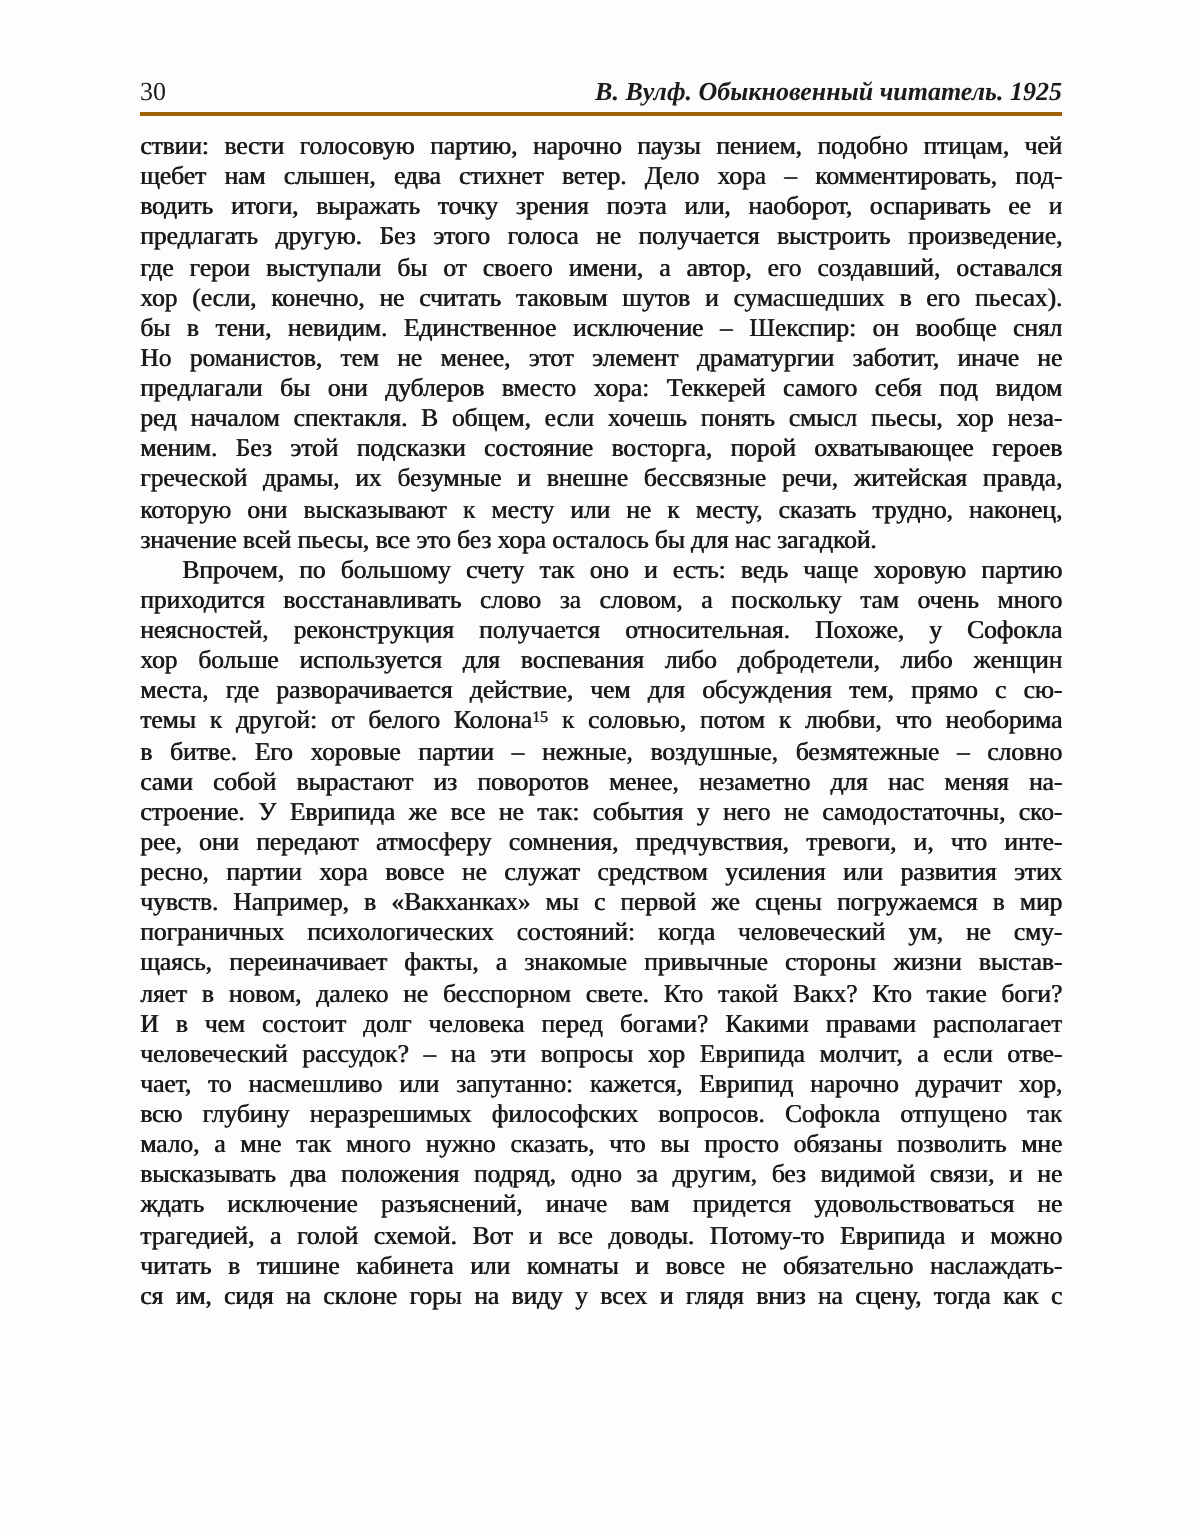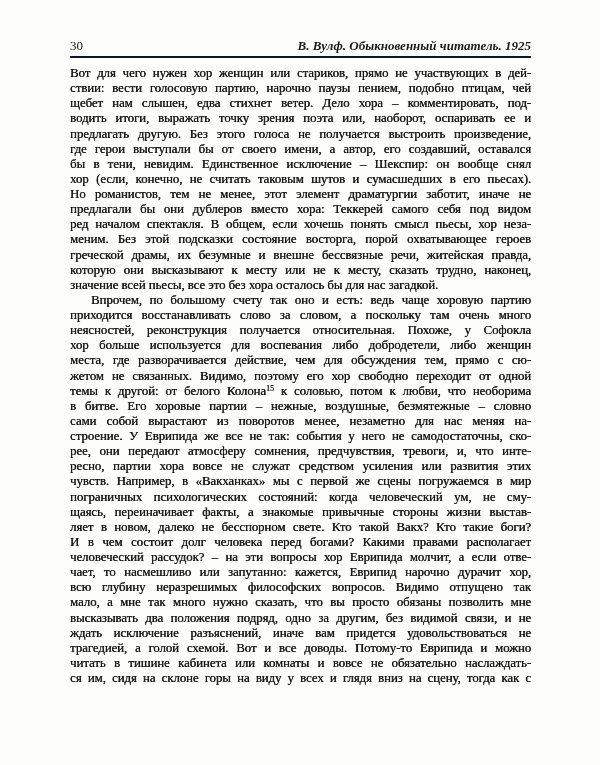--- a/index.html
+++ b/index.html
@@ -16,21 +16,21 @@
   .content {
     position: absolute;
     left: 70px;
     top: 38px;
     width: 461px;
   }
   .header {
     position: relative;
     height: 16px;
     padding-bottom: 2px;
-    border-bottom: 2px solid #0f172a;
+    border-bottom: 2px solid #a16207;
     font-size: 13px;
     line-height: 15px;
   }
   .pagenum {
     position: absolute;
     left: 0;
     top: 0;
   }
   .running-title {
     position: absolute;
@@ -70,57 +70,55 @@
 <body>
 
 <div class="page">
   <div class="content">
     <div class="header">
       <span class="pagenum">30</span>
       <span class="running-title">В. Вулф. Обыкновенный читатель. 1925</span>
     </div>
     <div class="body-text">
         <div class="paragraph">
-          <div class="line">Вот для чего нужен хор женщин или стариков, прямо не участвующих в дей-</div>
           <div class="line">ствии: вести голосовую партию, нарочно паузы пением, подобно птицам, чей</div>
           <div class="line">щебет нам слышен, едва стихнет ветер. Дело хора – комментировать, под-</div>
           <div class="line">водить итоги, выражать точку зрения поэта или, наоборот, оспаривать ее и</div>
           <div class="line">предлагать другую. Без этого голоса не получается выстроить произведение,</div>
           <div class="line">где герои выступали бы от своего имени, а автор, его создавший, оставался</div>
+          <div class="line">хор (если, конечно, не считать таковым шутов и сумасшедших в его пьесах).</div>
           <div class="line">бы в тени, невидим. Единственное исключение – Шекспир: он вообще снял</div>
-          <div class="line">хор (если, конечно, не считать таковым шутов и сумасшедших в его пьесах).</div>
           <div class="line">Но романистов, тем не менее, этот элемент драматургии заботит, иначе не</div>
           <div class="line">предлагали бы они дублеров вместо хора: Теккерей самого себя под видом</div>
           <div class="line">ред началом спектакля. В общем, если хочешь понять смысл пьесы, хор неза-</div>
           <div class="line">меним. Без этой подсказки состояние восторга, порой охватывающее героев</div>
           <div class="line">греческой драмы, их безумные и внешне бессвязные речи, житейская правда,</div>
           <div class="line">которую они высказывают к месту или не к месту, сказать трудно, наконец,</div>
           <div class="line endline">значение всей пьесы, все это без хора осталось бы для нас загадкой.</div>
         </div>
         <div class="paragraph">
           <div class="line indent">Впрочем, по большому счету так оно и есть: ведь чаще хоровую партию</div>
           <div class="line">приходится восстанавливать слово за словом, а поскольку там очень много</div>
           <div class="line">неясностей, реконструкция получается относительная. Похоже, у Софокла</div>
           <div class="line">хор больше используется для воспевания либо добродетели, либо женщин</div>
           <div class="line">места, где разворачивается действие, чем для обсуждения тем, прямо с сю-</div>
-          <div class="line">жетом не связанных. Видимо, поэтому его хор свободно переходит от одной</div>
           <div class="line">темы к другой: от белого Колона<span class="fn-sup">15</span> к соловью, потом к любви, что необорима</div>
           <div class="line">в битве. Его хоровые партии – нежные, воздушные, безмятежные – словно</div>
           <div class="line">сами собой вырастают из поворотов менее, незаметно для нас меняя на-</div>
           <div class="line">строение. У Еврипида же все не так: события у него не самодостаточны, ско-</div>
           <div class="line">рее, они передают атмосферу сомнения, предчувствия, тревоги, и, что инте-</div>
           <div class="line">ресно, партии хора вовсе не служат средством усиления или развития этих</div>
           <div class="line">чувств. Например, в «Вакханках» мы с первой же сцены погружаемся в мир</div>
           <div class="line">пограничных психологических состояний: когда человеческий ум, не сму-</div>
           <div class="line">щаясь, переиначивает факты, а знакомые привычные стороны жизни выстав-</div>
           <div class="line">ляет в новом, далеко не бесспорном свете. Кто такой Вакх? Кто такие боги?</div>
           <div class="line">И в чем состоит долг человека перед богами? Какими правами располагает</div>
           <div class="line">человеческий рассудок? – на эти вопросы хор Еврипида молчит, а если отве-</div>
           <div class="line">чает, то насмешливо или запутанно: кажется, Еврипид нарочно дурачит хор,</div>
-          <div class="line">всю глубину неразрешимых философских вопросов. Видимо отпущено так</div>
+          <div class="line">всю глубину неразрешимых философских вопросов. Софокла отпущено так</div>
           <div class="line">мало, а мне так много нужно сказать, что вы просто обязаны позволить мне</div>
           <div class="line">высказывать два положения подряд, одно за другим, без видимой связи, и не</div>
           <div class="line">ждать исключение разъяснений, иначе вам придется удовольствоваться не</div>
           <div class="line">трагедией, а голой схемой. Вот и все доводы. Потому-то Еврипида и можно</div>
           <div class="line">читать в тишине кабинета или комнаты и вовсе не обязательно наслаждать-</div>
           <div class="line">ся им, сидя на склоне горы на виду у всех и глядя вниз на сцену, тогда как с</div>
         </div>
       </div>
   </div>
 </div>

